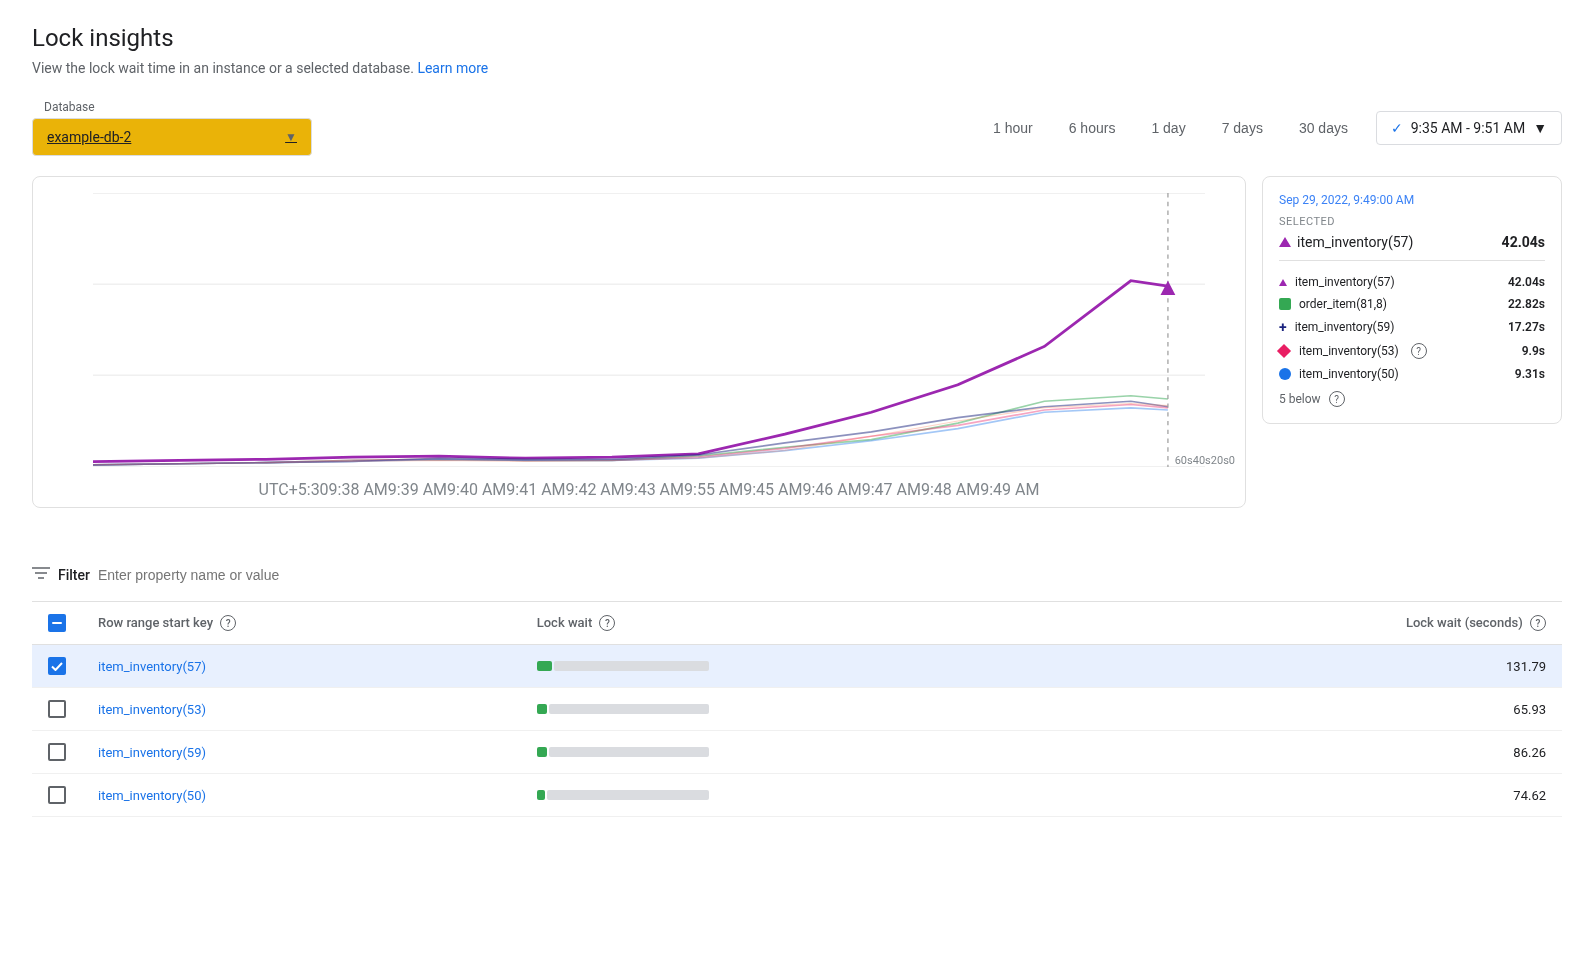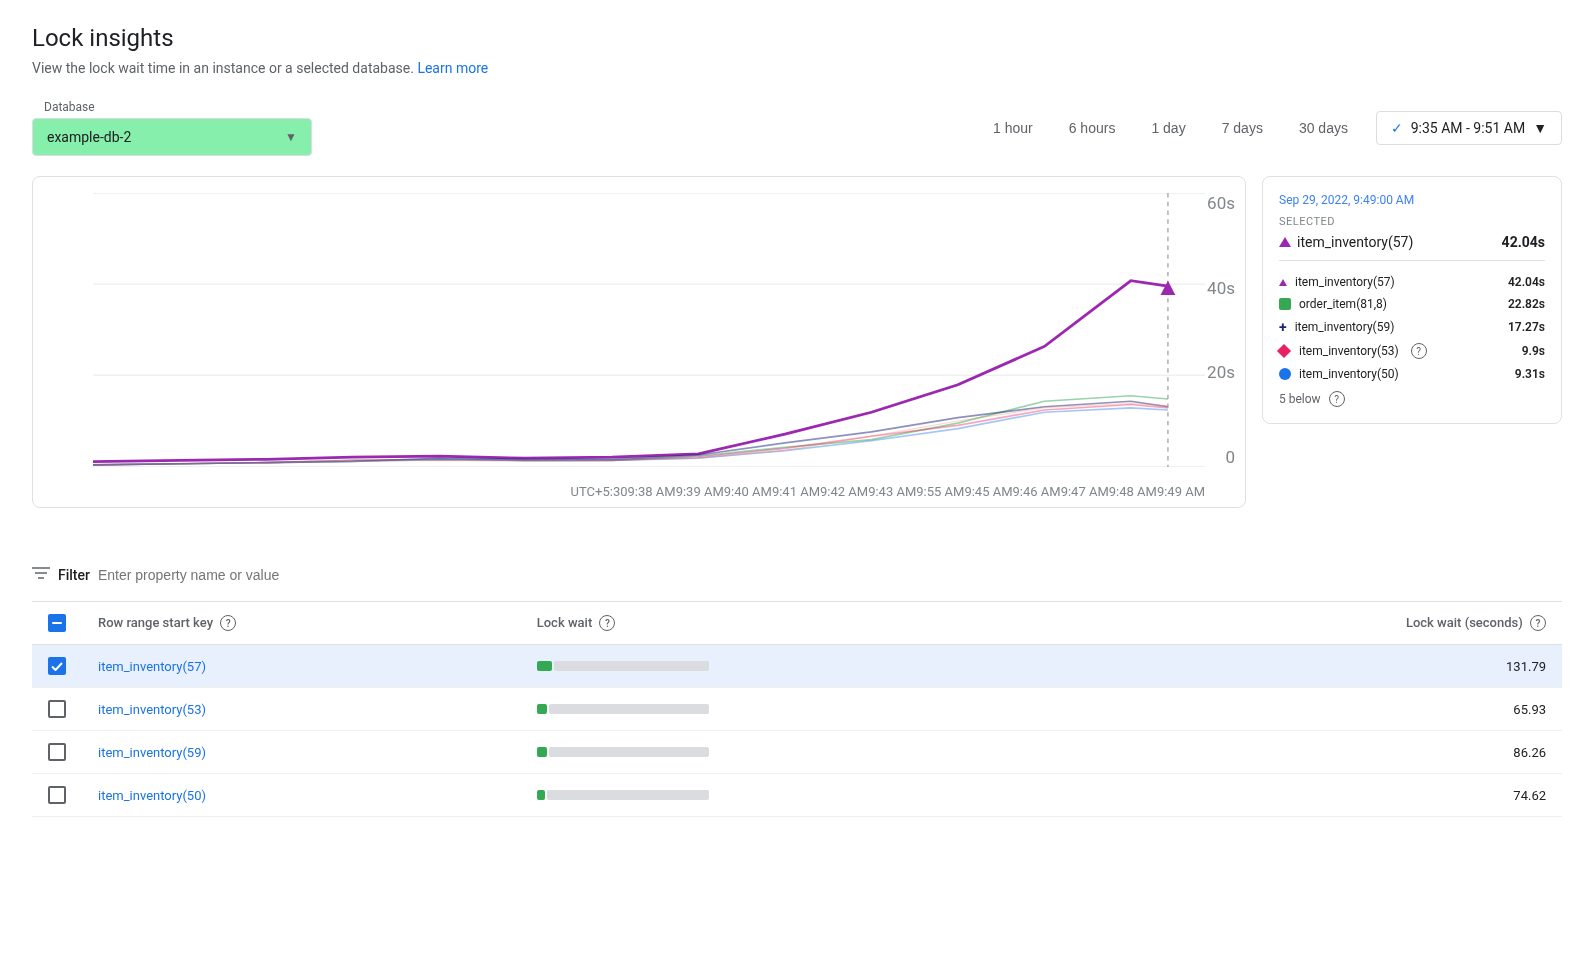--- a/index.html
+++ b/index.html
@@ -46,21 +46,22 @@
     .db-dropdown {
       display: flex;
       align-items: center;
       justify-content: space-between;
       border: 1px solid #dadce0;
       border-radius: 4px;
       padding: 10px 14px;
       width: 280px;
       cursor: pointer;
       font-size: 14px;
-      background: #86efac;
+      background: #eab308;
+      text-decoration: underline;
     }
     .db-dropdown-arrow {
       font-size: 12px;
       color: #5f6368;
     }
     .time-controls {
       display: flex;
       align-items: center;
       gap: 20px;
     }
@@ -98,34 +99,34 @@
       height: 330px;
       position: relative;
       padding: 16px 0 40px 0;
     }
     .chart-y-labels {
       position: absolute;
       right: 10px;
       top: 16px;
       bottom: 40px;
       display: flex;
-      flex-direction: column;
+      flex-direction: row;
       justify-content: space-between;
       align-items: flex-end;
-      font-size: 17px;
+      font-size: 11px;
       color: #80868b;
     }
     .chart-x-labels {
       position: absolute;
       bottom: 8px;
       left: 60px;
       right: 40px;
       display: flex;
-      justify-content: flex-end;
-      font-size: 13px;
+      justify-content: center;
+      font-size: 16px;
       color: #80868b;
     }
     .chart-svg {
       position: absolute;
       top: 16px;
       left: 60px;
       right: 40px;
       bottom: 40px;
       width: calc(100% - 100px);
       height: calc(100% - 56px);

